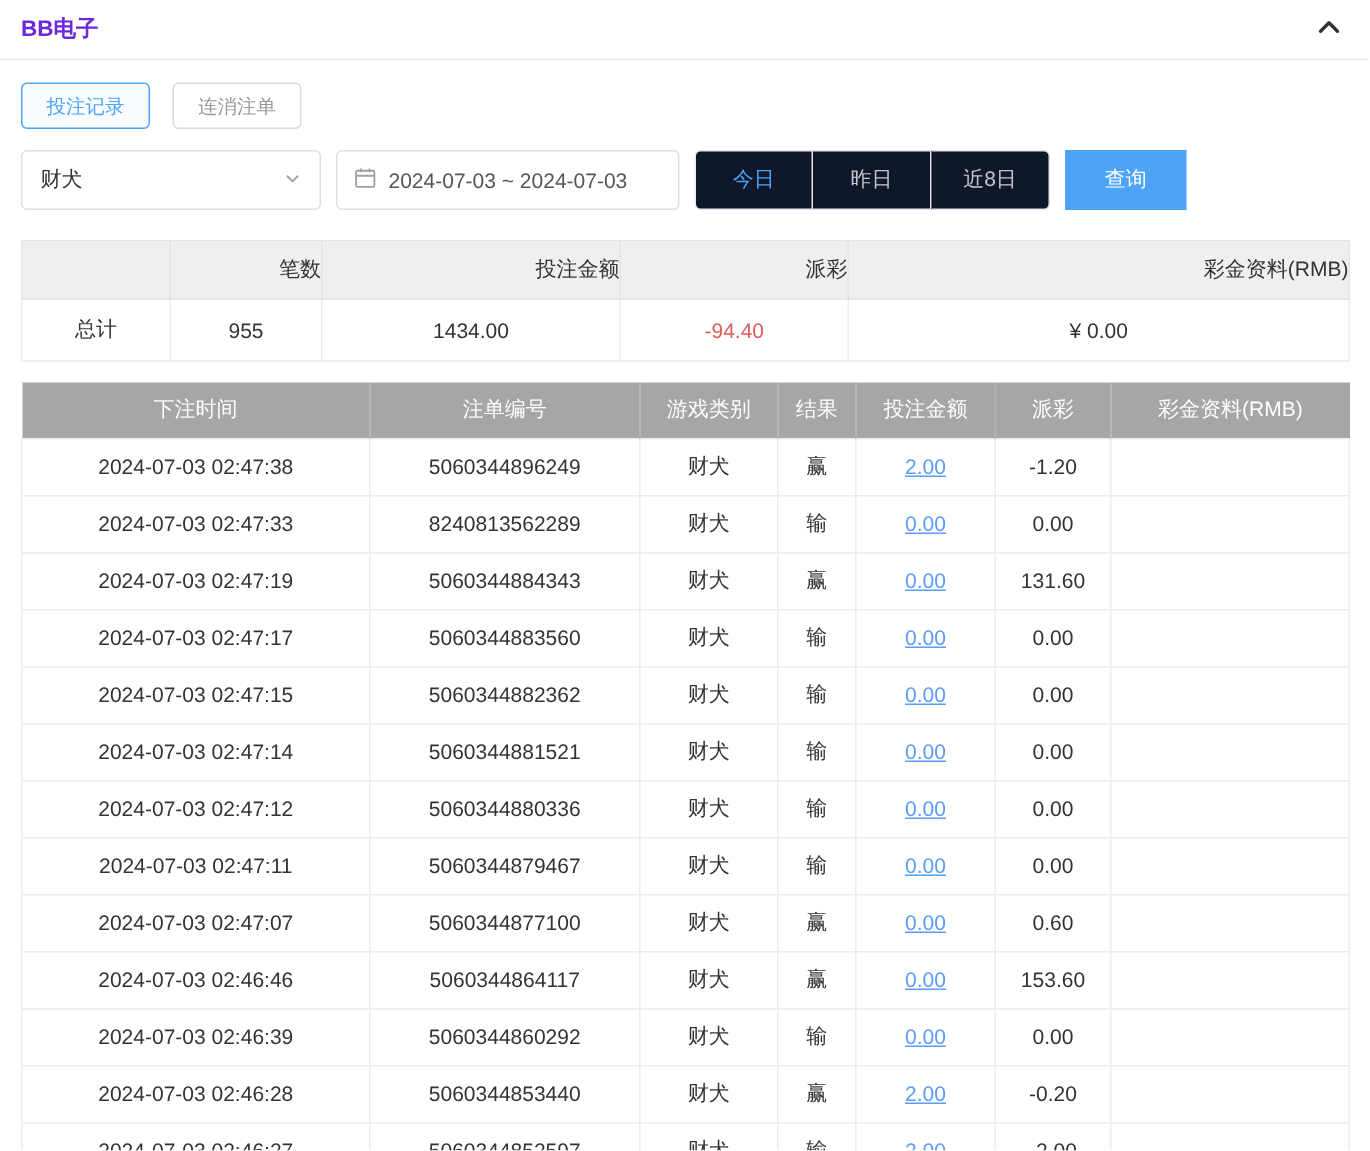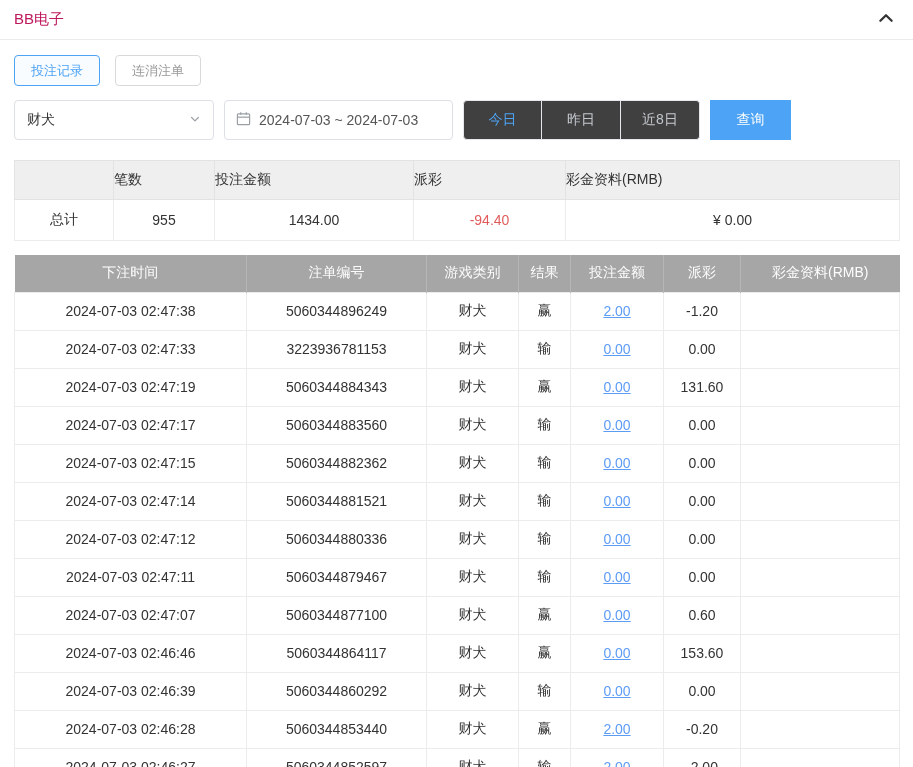--- a/index.html
+++ b/index.html
@@ -6,21 +6,21 @@
   html,body { background:#fff; }
   .page {
     width:913px; height:767px; overflow:hidden; background:#fff;
     font-family:"Liberation Sans", sans-serif; color:#333; font-size:14px;
     position:relative;
   }
   .panel-header {
     display:flex; justify-content:space-between; align-items:center;
     height:40px; padding:0 18px 0 14px; border-bottom:1px solid #ebebeb;
   }
-  .panel-title { font-weight:normal; font-size:15px; color:#be185d; }
+  .panel-title { font-weight:bold; font-size:15px; color:#6d28d9; }
   .collapse-btn { background:none; border:none; cursor:pointer; display:flex; align-items:center; }
   .content { padding:0 14px; }
 
   .tabs { margin-top:15px; display:flex; gap:15px; }
   .tab {
     height:31px; padding:0 16px; font-size:13px; border-radius:4px;
     background:#fff; border:1px solid #d9d9d9; color:#999;
     cursor:pointer; font-family:Liberation Serif, serif;
   }
   .tab.active { border-color:var(--accent,#4da3f5); color:var(--accent,#4da3f5); background:#f8fcff; }
@@ -31,39 +31,39 @@
     display:flex; align-items:center; justify-content:space-between;
     padding:0 12px; color:#333; cursor:pointer; background:#fff;
   }
   .date-picker {
     margin-left:10px; width:229px; height:40px; border:1px solid #dcdfe6;
     border-radius:4px; display:flex; align-items:center; gap:8px;
     padding:0 11px; color:#555; cursor:pointer; background:#fff;
   }
   .btn-group { margin-left:10px; display:flex; }
   .btn-group button {
-    height:40px; min-width:79px; background:#404040; border:1px solid #e4e7eb;
+    height:40px; min-width:79px; background:#0f172a; border:1px solid #e4e7eb;
     color:#c3c7cd; font-size:14px; font-family:inherit; cursor:pointer;
   }
   .btn-group button + button { border-left:none; }
   .btn-group button:first-child { border-radius:4px 0 0 4px; }
   .btn-group button:last-child { border-radius:0 4px 4px 0; }
   .btn-group button.active { color:var(--accent,#4da3f5); }
   .search-btn {
     margin-left:10px; width:81px; height:40px; background:var(--accent,#4da3f5);
     color:#fff; border:none; border-radius:0; font-size:14px;
     font-family:inherit; cursor:pointer;
   }
 
   table { border-collapse:collapse; width:885px; table-layout:fixed; }
 
   .summary-table { margin-top:20px; }
   .summary-table th {
     background:#efefef; height:39px; font-weight:normal; font-size:14px;
-    color:#333; border:1px solid #e3e3e3; text-align:left;
+    color:#333; border:1px solid #e3e3e3; text-align:right;
   }
   .summary-table td {
     height:41px; text-align:center; border:1px solid #ececec;
     background:#fff; font-size:14px;
   }
   .s0{width:99px}.s1{width:101px}.s2{width:199px}.s3{width:152px}.s4{width:334px}
 
   .bet-table { margin-top:14px; }
   .bet-table th {
     background:#a6a6a6; color:#fdfdfd; font-weight:normal; height:37px;
@@ -168,21 +168,21 @@
             <td class="c0">2024-07-03 02:47:38</td>
             <td class="c1">5060344896249</td>
             <td class="c2">财犬</td>
             <td class="c3">赢</td>
             <td class="c4"><span class="bet-link">2.00</span></td>
             <td class="c5 neg">-1.20</td>
             <td class="c6"></td>
           </tr>
           <tr>
             <td class="c0">2024-07-03 02:47:33</td>
-            <td class="c1">3223936781153</td>
+            <td class="c1">8240813562289</td>
             <td class="c2">财犬</td>
             <td class="c3">输</td>
             <td class="c4"><span class="bet-link">0.00</span></td>
             <td class="c5">0.00</td>
             <td class="c6"></td>
           </tr>
           <tr>
             <td class="c0">2024-07-03 02:47:19</td>
             <td class="c1">5060344884343</td>
             <td class="c2">财犬</td>

